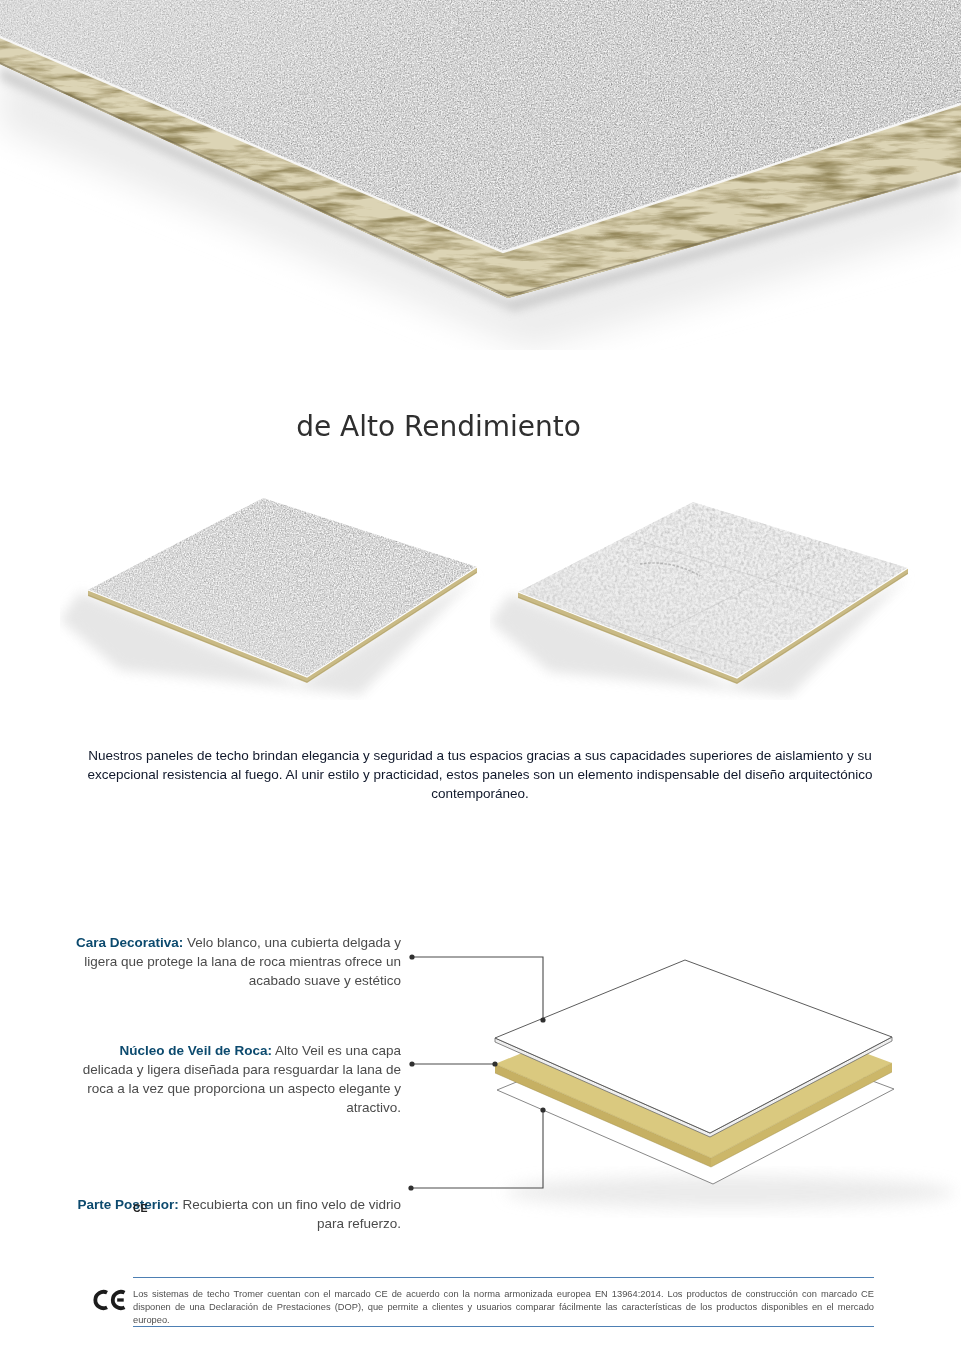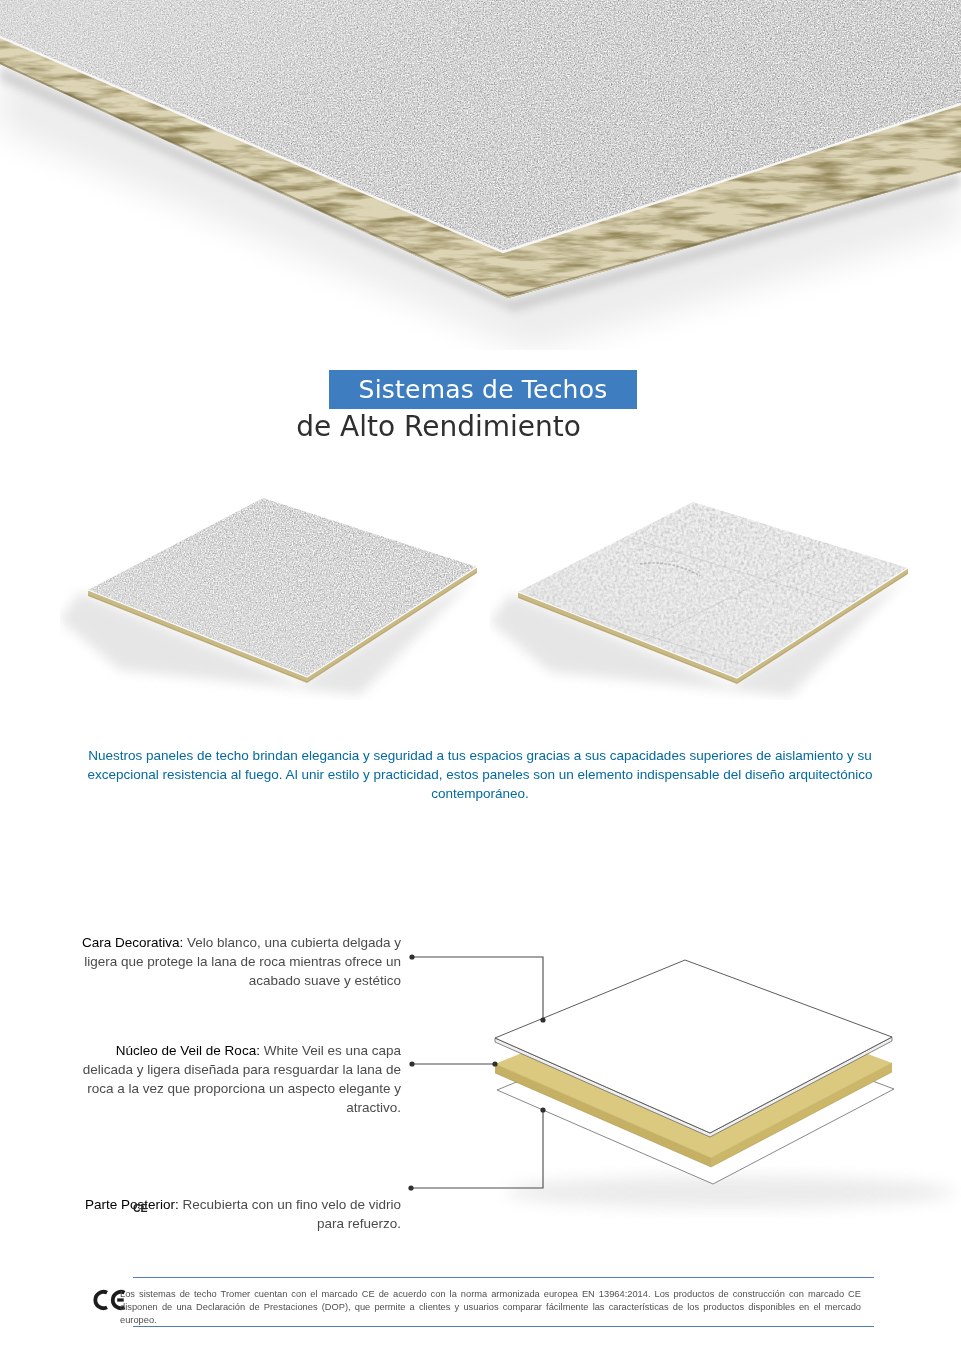--- a/index.html
+++ b/index.html
@@ -8,33 +8,33 @@
   .abs{position:absolute;}
 
   
   .banner{left:329px;top:370px;width:308px;height:39px;background:#3e7dbf;
           display:flex;align-items:center;justify-content:center;}
   .banner span{color:#ffffff;font-size:25px;font-family:"DejaVu Sans",sans-serif;letter-spacing:.2px;}
   .subtitle{left:0;top:410px;width:877px;text-align:center;color:#2f2f2f;font-size:28px;
             font-family:"DejaVu Sans",sans-serif;}
 
   
-  .intro{left:85px;top:746px;width:790px;text-align:center;color:#0369a1;
+  .intro{left:85px;top:746px;width:790px;text-align:center;color:#0f172a;
          font-size:13.5px;line-height:19px;}
 
   
   .callout{width:326px;left:75px;text-align:right;color:#4b4b4b;font-size:13.5px;line-height:19px;}
-  .callout .lbl{color:#000000;font-weight:normal;}
+  .callout .lbl{color:#0c4a6e;font-weight:bold;}
   .c1{top:933px;} .c2{top:1041px;} .c3{top:1167px;margin-top:28px;}
 
   
   .ce-heading{left:133px;top:1202px;font-size:10.5px;font-weight:bold;color:#222;}
   .ce-line{left:133px;width:741px;height:0;border-top:1.4px solid #4d7fb3;}
   .ce-line.top{top:1277px;} .ce-line.bottom{top:1326px;}
-  .ce-text{left:120px;top:1288px;width:741px;font-size:9.3px;line-height:13.2px;
+  .ce-text{left:133px;top:1288px;width:741px;font-size:9.3px;line-height:13.2px;
            color:#4f4f4f;text-align:justify;}
   svg{display:block;}
 </style>
 </head>
 <body>
 
 <div class="page">
 
   <svg class="abs" style="left:0;top:0" width="961" height="350" viewBox="0 0 961 350">
     <defs>
@@ -79,23 +79,20 @@
     <polygon points="0,37 503,252 961,104 961,172 508,298 0,64" fill="#000" filter="url(#woolLight)" opacity="0.8"></polygon>
     <path d="M0 63 L508 296 L961 171" stroke="#6f654a" stroke-width="1.6" fill="none" opacity="0.5"></path>
 
     <polygon points="0,0 961,0 961,104 503,252 0,37" fill="#f3f3f3"></polygon>
     <polygon points="0,0 961,0 961,104 503,252 0,37" fill="#000" filter="url(#stipDark)" opacity="0.45"></polygon>
     <polygon points="0,0 961,0 961,104 503,252 0,37" fill="#000" filter="url(#stipLight)" opacity="0.6"></polygon>
     <polygon points="0,0 961,0 961,104 503,252 0,37" fill="url(#faceShade)"></polygon>
     <path d="M0 37 L503 252 L961 104" stroke="#fbfbfb" stroke-width="2.4" fill="none" opacity="0.9"></path>
   </svg>
 
-  <div class="abs banner">
-    <span>Sistemas de Techos</span>
-  </div>
   <div class="abs subtitle">de Alto Rendimiento</div>
 
   <svg class="abs" style="left:60px;top:480px" width="440" height="220" viewBox="0 0 440 220">
     <defs>
       <filter id="pBlur" x="-30%" y="-30%" width="160%" height="160%">
           <feGaussianBlur stdDeviation="6"></feGaussianBlur>
         </filter>
       <filter id="pStip" x="-2%" y="-2%" width="104%" height="104%">
         <feTurbulence type="fractalNoise" baseFrequency="0.75" numOctaves="2" seed="5" result="t"></feTurbulence>
         <feColorMatrix in="t" type="matrix" values="0 0 0 0 0  0 0 0 0 0  0 0 0 0 0  0.9 0.9 0.9 0 -1.0" result="s"></feColorMatrix>
@@ -151,21 +148,21 @@
   </svg>
 
   <div class="abs intro">Nuestros paneles de techo brindan elegancia y seguridad a tus espacios gracias a sus capacidades superiores de aislamiento y su excepcional resistencia al fuego. Al unir estilo y practicidad, estos paneles son un elemento indispensable del diseño arquitectónico contemporáneo.</div>
 
   <div class="abs callout c1">
     <span class="lbl">Cara Decorativa:</span>
     <span>Velo blanco, una cubierta delgada y ligera que protege la lana de roca mientras ofrece un acabado suave y estético</span>
   </div>
   <div class="abs callout c2">
     <span class="lbl">Núcleo de Veil de Roca:</span>
-    <span>White Veil es una capa delicada y ligera diseñada para resguardar la lana de roca a la vez que proporciona un aspecto elegante y atractivo.</span>
+    <span>Alto Veil es una capa delicada y ligera diseñada para resguardar la lana de roca a la vez que proporciona un aspecto elegante y atractivo.</span>
   </div>
   <div class="abs callout c3">
     <span class="lbl">Parte Posterior:</span>
     <span>Recubierta con un fino velo de vidrio para refuerzo.</span>
   </div>
 
   <svg class="abs" style="left:400px;top:940px" width="561" height="310" viewBox="0 0 561 310">
     <defs>
       <filter id="dBlur" x="-30%" y="-30%" width="160%" height="160%">
           <feGaussianBlur stdDeviation="8"></feGaussianBlur>

